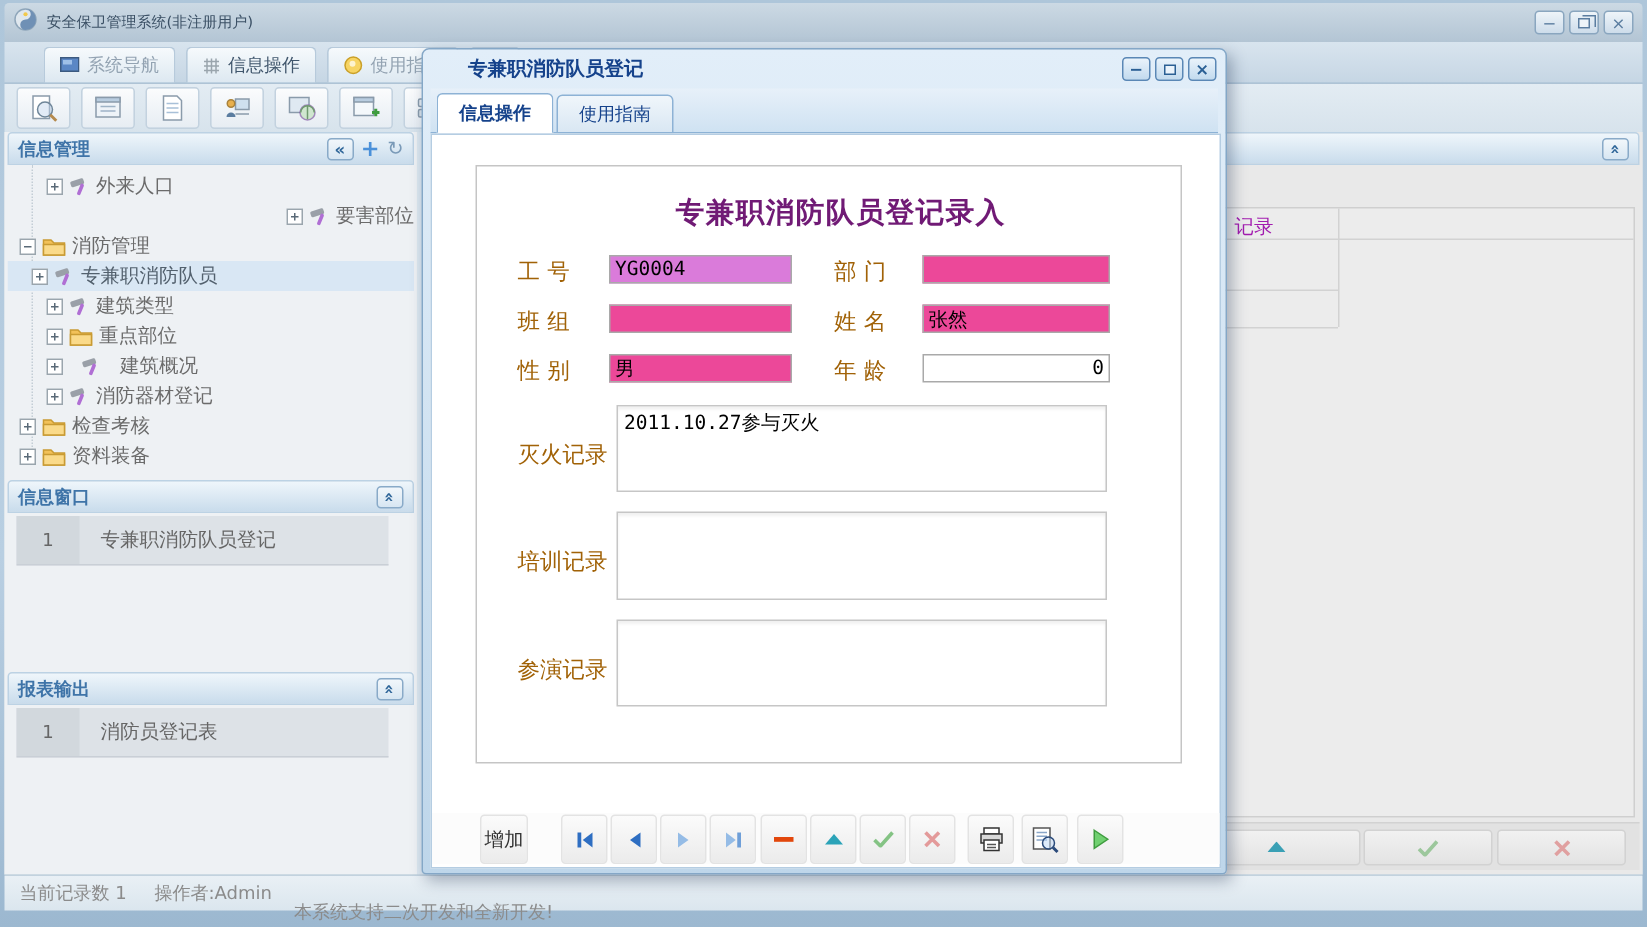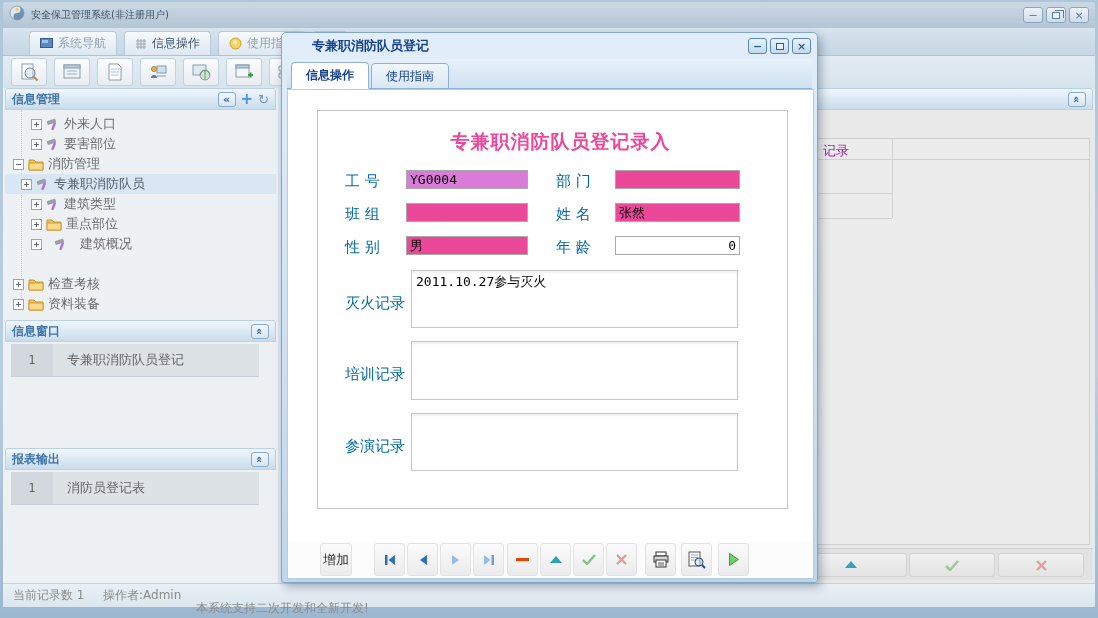--- a/index.html
+++ b/index.html
@@ -97,22 +97,22 @@
   .dlg-tabs { position:absolute; left:5px; right:5px; top:26px; height:30px;
     background:linear-gradient(180deg,#e7f0f9,#cfe2f2); border-bottom:1px solid #8db2d5; }
   .dtab { position:absolute; bottom:-1px; height:26px; padding:0 14px; display:flex; align-items:center;
     font-size:12px; color:#15428b; border:1px solid #8db2d5; border-radius:4px 4px 0 0;
     background:linear-gradient(180deg,#f0f6fb,#d9e7f3); }
   .dtab.active { background:#fff; border-bottom-color:#fff; font-weight:bold; height:27px; }
   .dlg-content { position:absolute; left:5px; top:56px; width:527px; height:490px; background:#fff; border:1px solid #b5cde2; }
 
   .formpanel { position:absolute; left:29px; top:20px; width:471px; height:399px; border:1px solid #c5c5c5; background:#fff; }
   .form-title { position:absolute; left:16px; right:0; top:18px; text-align:center;
-    font-size:19px; font-weight:bold; color:#ec4899; letter-spacing:1px; }
-  .flabel { position:absolute; font-size:15px; color:#0369a1; white-space:nowrap; }
+    font-size:19px; font-weight:bold; color:#701a75; letter-spacing:1px; }
+  .flabel { position:absolute; font-size:15px; color:#a16207; white-space:nowrap; }
   .finput { position:absolute; height:19px; border:1px solid #a9a9a9; background:#ec4899;
     font-family:"DejaVu Sans Mono","Liberation Mono",monospace; font-size:13px; padding:0 3px; color:#000; }
   .finput.orchid { background:#da7bda; }
   .finput.white { background:#fff; text-align:right; }
   .ftext { position:absolute; left:93px; width:327px; border:1px solid #c6c6c6; background:#fff;
     font-family:"DejaVu Sans Mono","Liberation Mono",monospace; font-size:13px; padding:2px 4px; resize:none;
     box-shadow:inset 0 2px 2px rgba(0,0,0,.06); }
 
   .dlg-toolbar { position:absolute; left:0; right:0; top:452px; height:34px; background:#fcfcfc; }
   .nav-btn { position:absolute; top:1px; height:33px; width:31px; border:1px solid #e3e3e3; border-radius:3px;
@@ -237,21 +237,21 @@
       <span class="guide"></span>
 
       <div class="trow ind2" style="top:4px;">
         <span class="expander plus"></span>
         <svg width="14" height="14">
             <rect x="1" y="3" width="9" height="4" rx="1" fill="#9aa0a8" transform="rotate(-18 5 5)"></rect>
             <rect x="6.5" y="5" width="2.4" height="8" rx="1" fill="#b06fd4" transform="rotate(22 7 9)"></rect>
           </svg>
         <span>外来人口</span>
       </div>
-      <div class="trow ind2" style="top:24px;">
+      <div class="trow ind2" style="top:24px;justify-content:flex-end;">
         <span class="expander plus"></span>
         <svg width="14" height="14">
             <rect x="1" y="3" width="9" height="4" rx="1" fill="#9aa0a8" transform="rotate(-18 5 5)"></rect>
             <rect x="6.5" y="5" width="2.4" height="8" rx="1" fill="#b06fd4" transform="rotate(22 7 9)"></rect>
           </svg>
         <span>要害部位</span>
       </div>
       <div class="trow ind1" style="top:44px;">
         <span class="expander"></span>
         <svg width="16" height="13">
@@ -284,20 +284,28 @@
           </svg>
         <span>重点部位</span>
       </div>
       <div class="trow ind2" style="top:124px;gap:12px;">
         <span class="expander plus"></span>
         <svg width="14" height="14">
             <rect x="1" y="3" width="9" height="4" rx="1" fill="#9aa0a8" transform="rotate(-18 5 5)"></rect>
             <rect x="6.5" y="5" width="2.4" height="8" rx="1" fill="#b06fd4" transform="rotate(22 7 9)"></rect>
           </svg>
         <span>建筑概况</span>
+      </div>
+      <div class="trow ind2" style="top:144px;">
+        <span class="expander plus"></span>
+        <svg width="14" height="14">
+            <rect x="1" y="3" width="9" height="4" rx="1" fill="#9aa0a8" transform="rotate(-18 5 5)"></rect>
+            <rect x="6.5" y="5" width="2.4" height="8" rx="1" fill="#b06fd4" transform="rotate(22 7 9)"></rect>
+          </svg>
+        <span>消防器材登记</span>
       </div>
       <div class="trow ind1" style="top:164px;">
         <span class="expander plus"></span>
         <svg width="16" height="13">
             <path d="M1 2 h5 l2 2 h7 v8 h-14 z" fill="#f2c159" stroke="#c99b33"></path>
             <path d="M1 5 h14 v7 h-14 z" fill="#fada8a" stroke="#c99b33"></path>
           </svg>
         <span>检查考核</span>
       </div>
       <div class="trow ind1" style="top:184px;">

